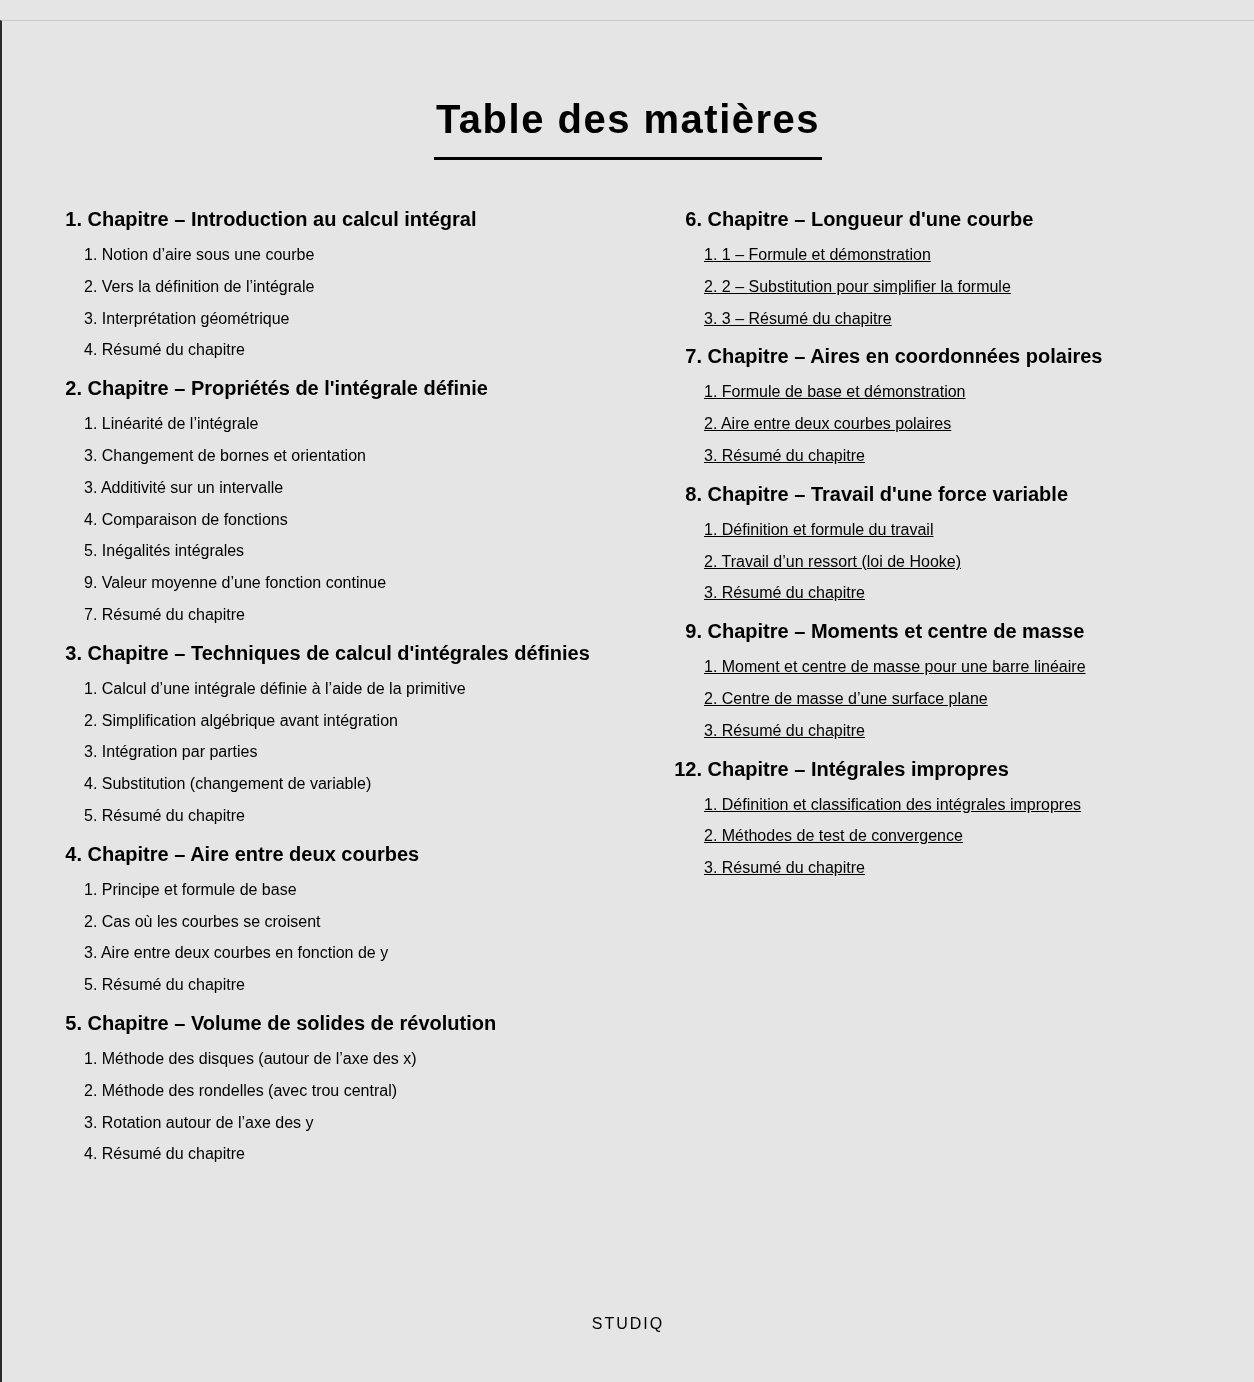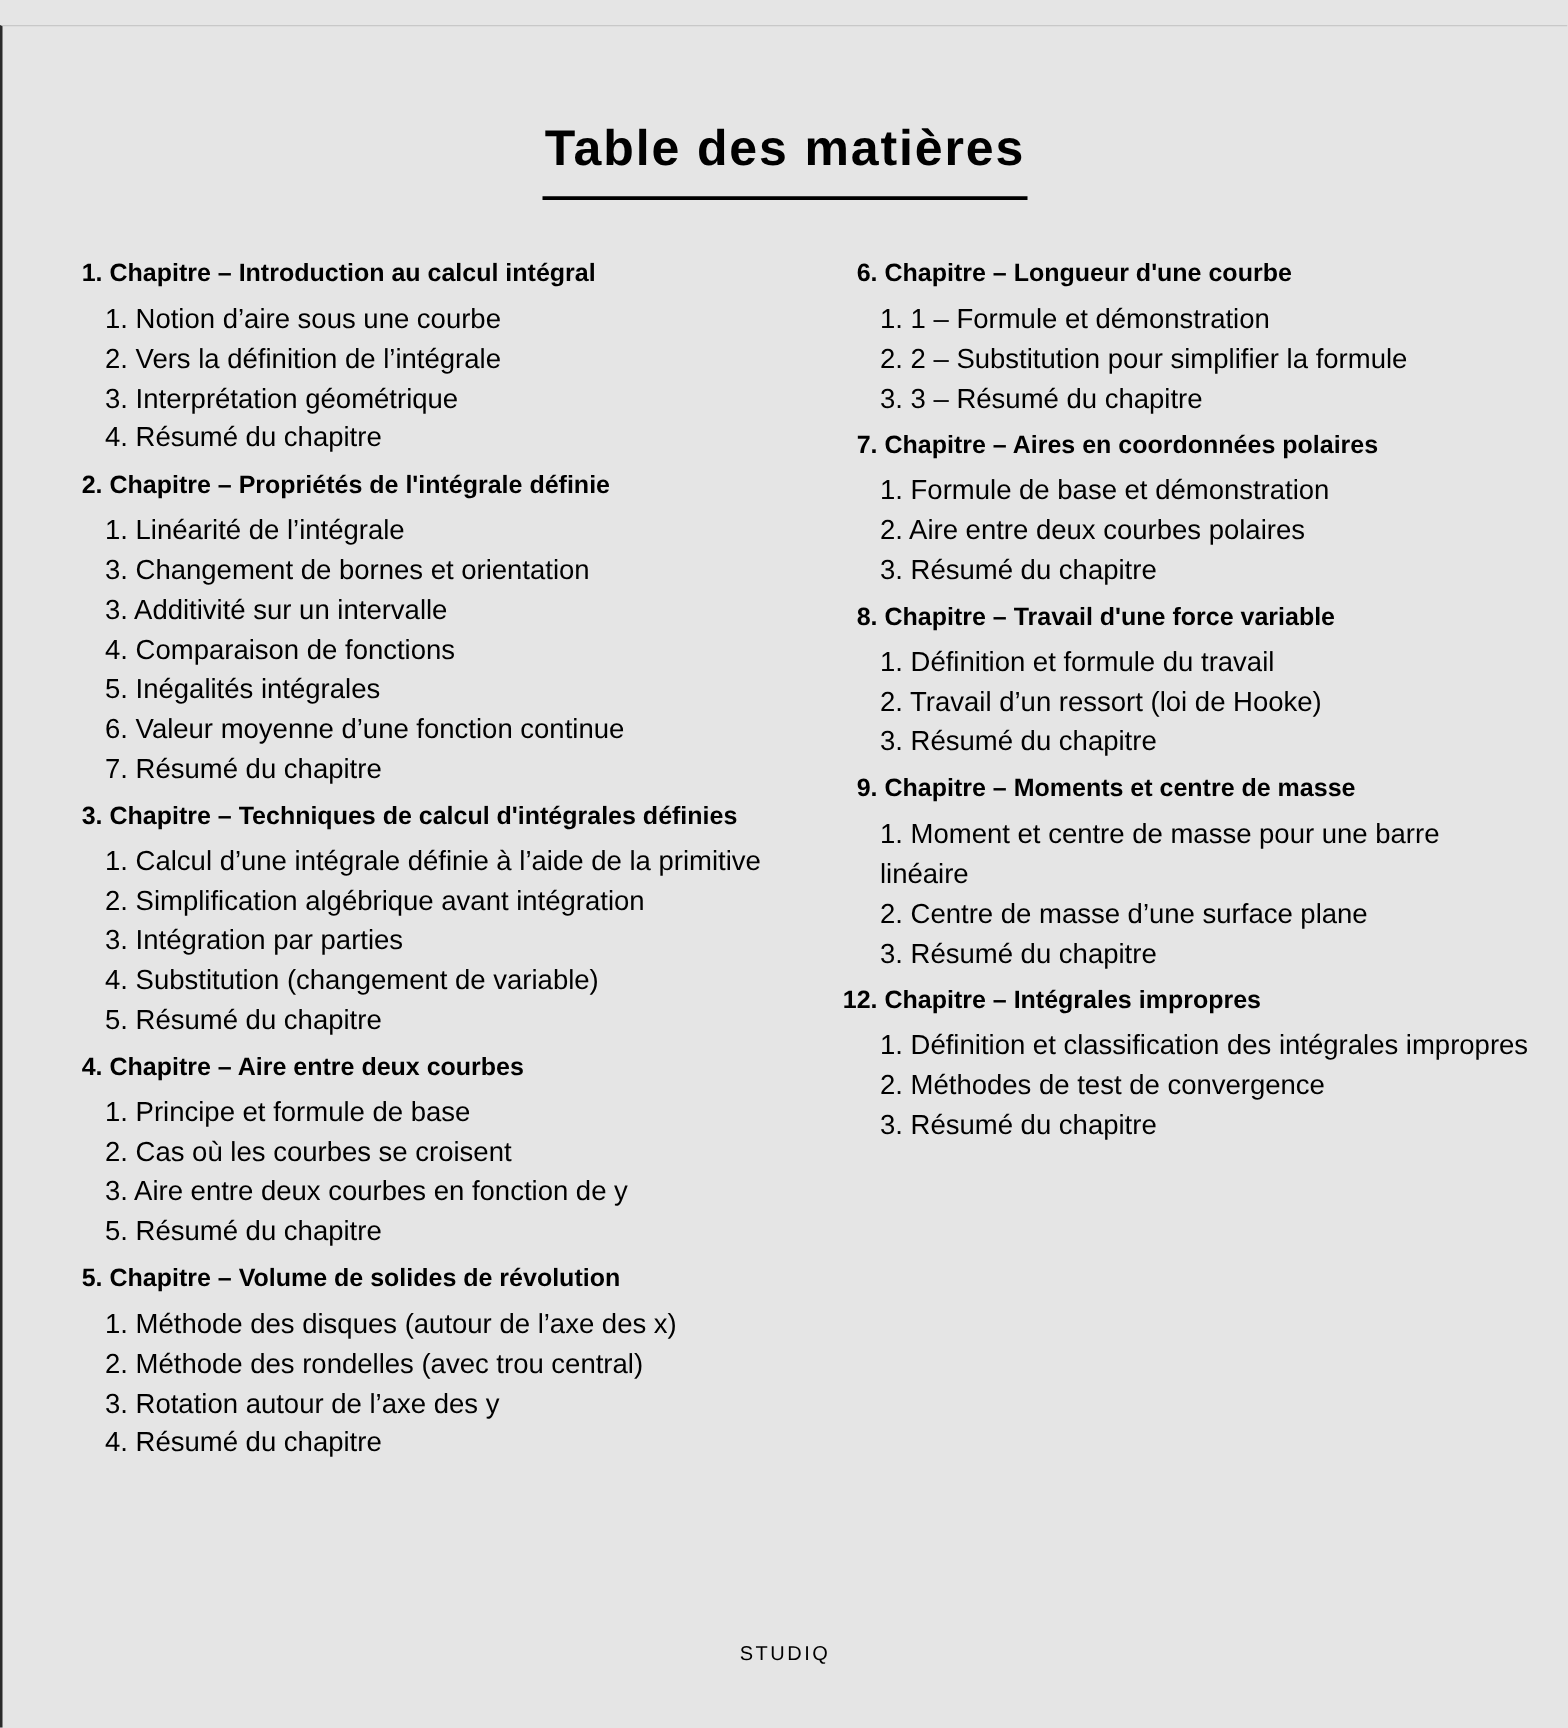--- a/index.html
+++ b/index.html
@@ -59,23 +59,23 @@
     text-align: right;
     padding-right: 0;
   }
   .col.right .chapter-num { width: 36px; }
   .chapter-title { padding-left: 0; }
   .sections {
     list-style: none;
     margin: 0;
     padding: 0 0 0 26px;
   }
-  .col.right .sections { padding-left: 38px; }
+  .col.right .sections { padding-left: 38px; text-decoration: underline; }
   .section {
-    font-size: 22px;
+    font-size: 16px;
     line-height: 31.8px;
   }
   .footer {
     position: absolute;
     left: 0; right: 0;
     top: 1294px;
     text-align: center;
     font-size: 16px;
     letter-spacing: 2px;
     color: #000000;
@@ -100,21 +100,21 @@
         </ul>
       </div>
       <div class="chapter">
         <div class="chapter-head"><span class="chapter-num">2.</span>&nbsp;<span class="chapter-title">Chapitre – Propriétés de l'intégrale définie</span></div>
         <ul class="sections">
           <li class="section">1. Linéarité de l’intégrale</li>
           <li class="section">3. Changement de bornes et orientation</li>
           <li class="section">3. Additivité sur un intervalle</li>
           <li class="section">4. Comparaison de fonctions</li>
           <li class="section">5. Inégalités intégrales</li>
-          <li class="section">6. Valeur moyenne d’une fonction continue</li>
+          <li class="section">9. Valeur moyenne d’une fonction continue</li>
           <li class="section">7. Résumé du chapitre</li>
         </ul>
       </div>
       <div class="chapter">
         <div class="chapter-head"><span class="chapter-num">3.</span>&nbsp;<span class="chapter-title">Chapitre – Techniques de calcul d'intégrales définies</span></div>
         <ul class="sections">
           <li class="section">1. Calcul d’une intégrale définie à l’aide de la primitive</li>
           <li class="section">2. Simplification algébrique avant intégration</li>
           <li class="section">3. Intégration par parties</li>
           <li class="section">4. Substitution (changement de variable)</li>

